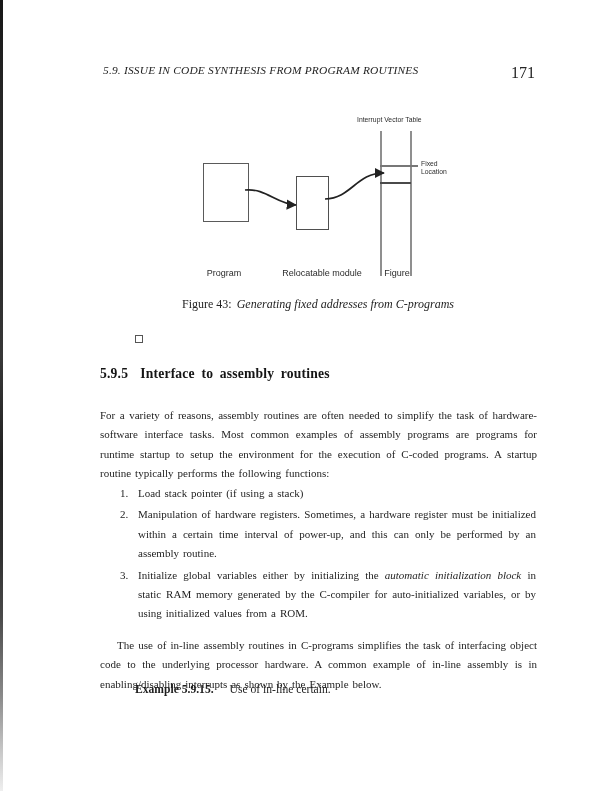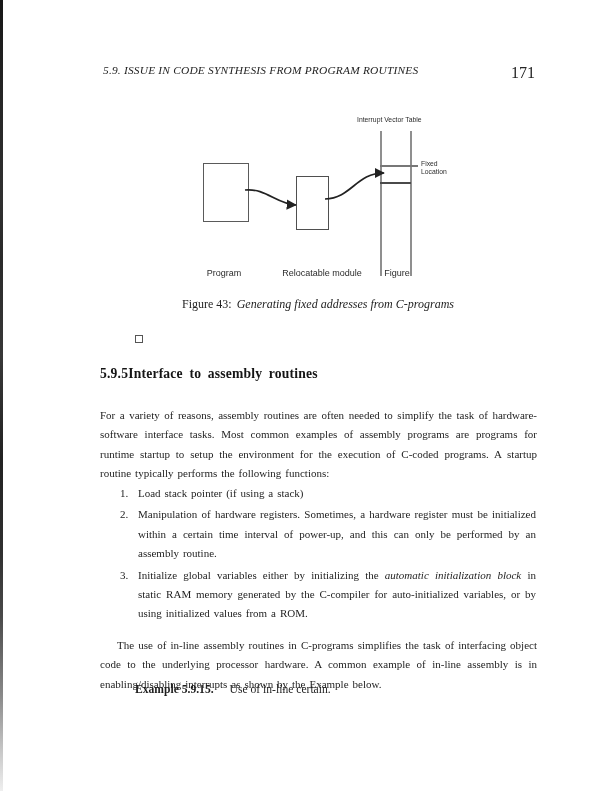--- a/index.html
+++ b/index.html
@@ -69,21 +69,21 @@
     position:absolute;left:135px;top:335px;width:6px;height:6px;
     border:1.2px solid #555;background:#fff;
   }
 
   
   .sec-heading{
     position:absolute;left:100px;top:366px;width:440px;
     font-size:13.6px;font-weight:bold;color:#151515;
     letter-spacing:.2px;word-spacing:3px;
   }
-  .sec-heading .num{}
+  .sec-heading .num{margin-right:12px;}
 
   
   .body-text{
     font-size:11px;line-height:19.4px;color:#1e1e1e;
     text-align:justify;word-spacing:1.2px;
   }
   .para1{position:absolute;left:100px;top:395px;width:437px;}
   .list{position:absolute;left:120px;top:484px;width:416px;}
   .list-item{display:flex;margin-bottom:2px;}
   .list-item .num{width:18px;flex:none;}

